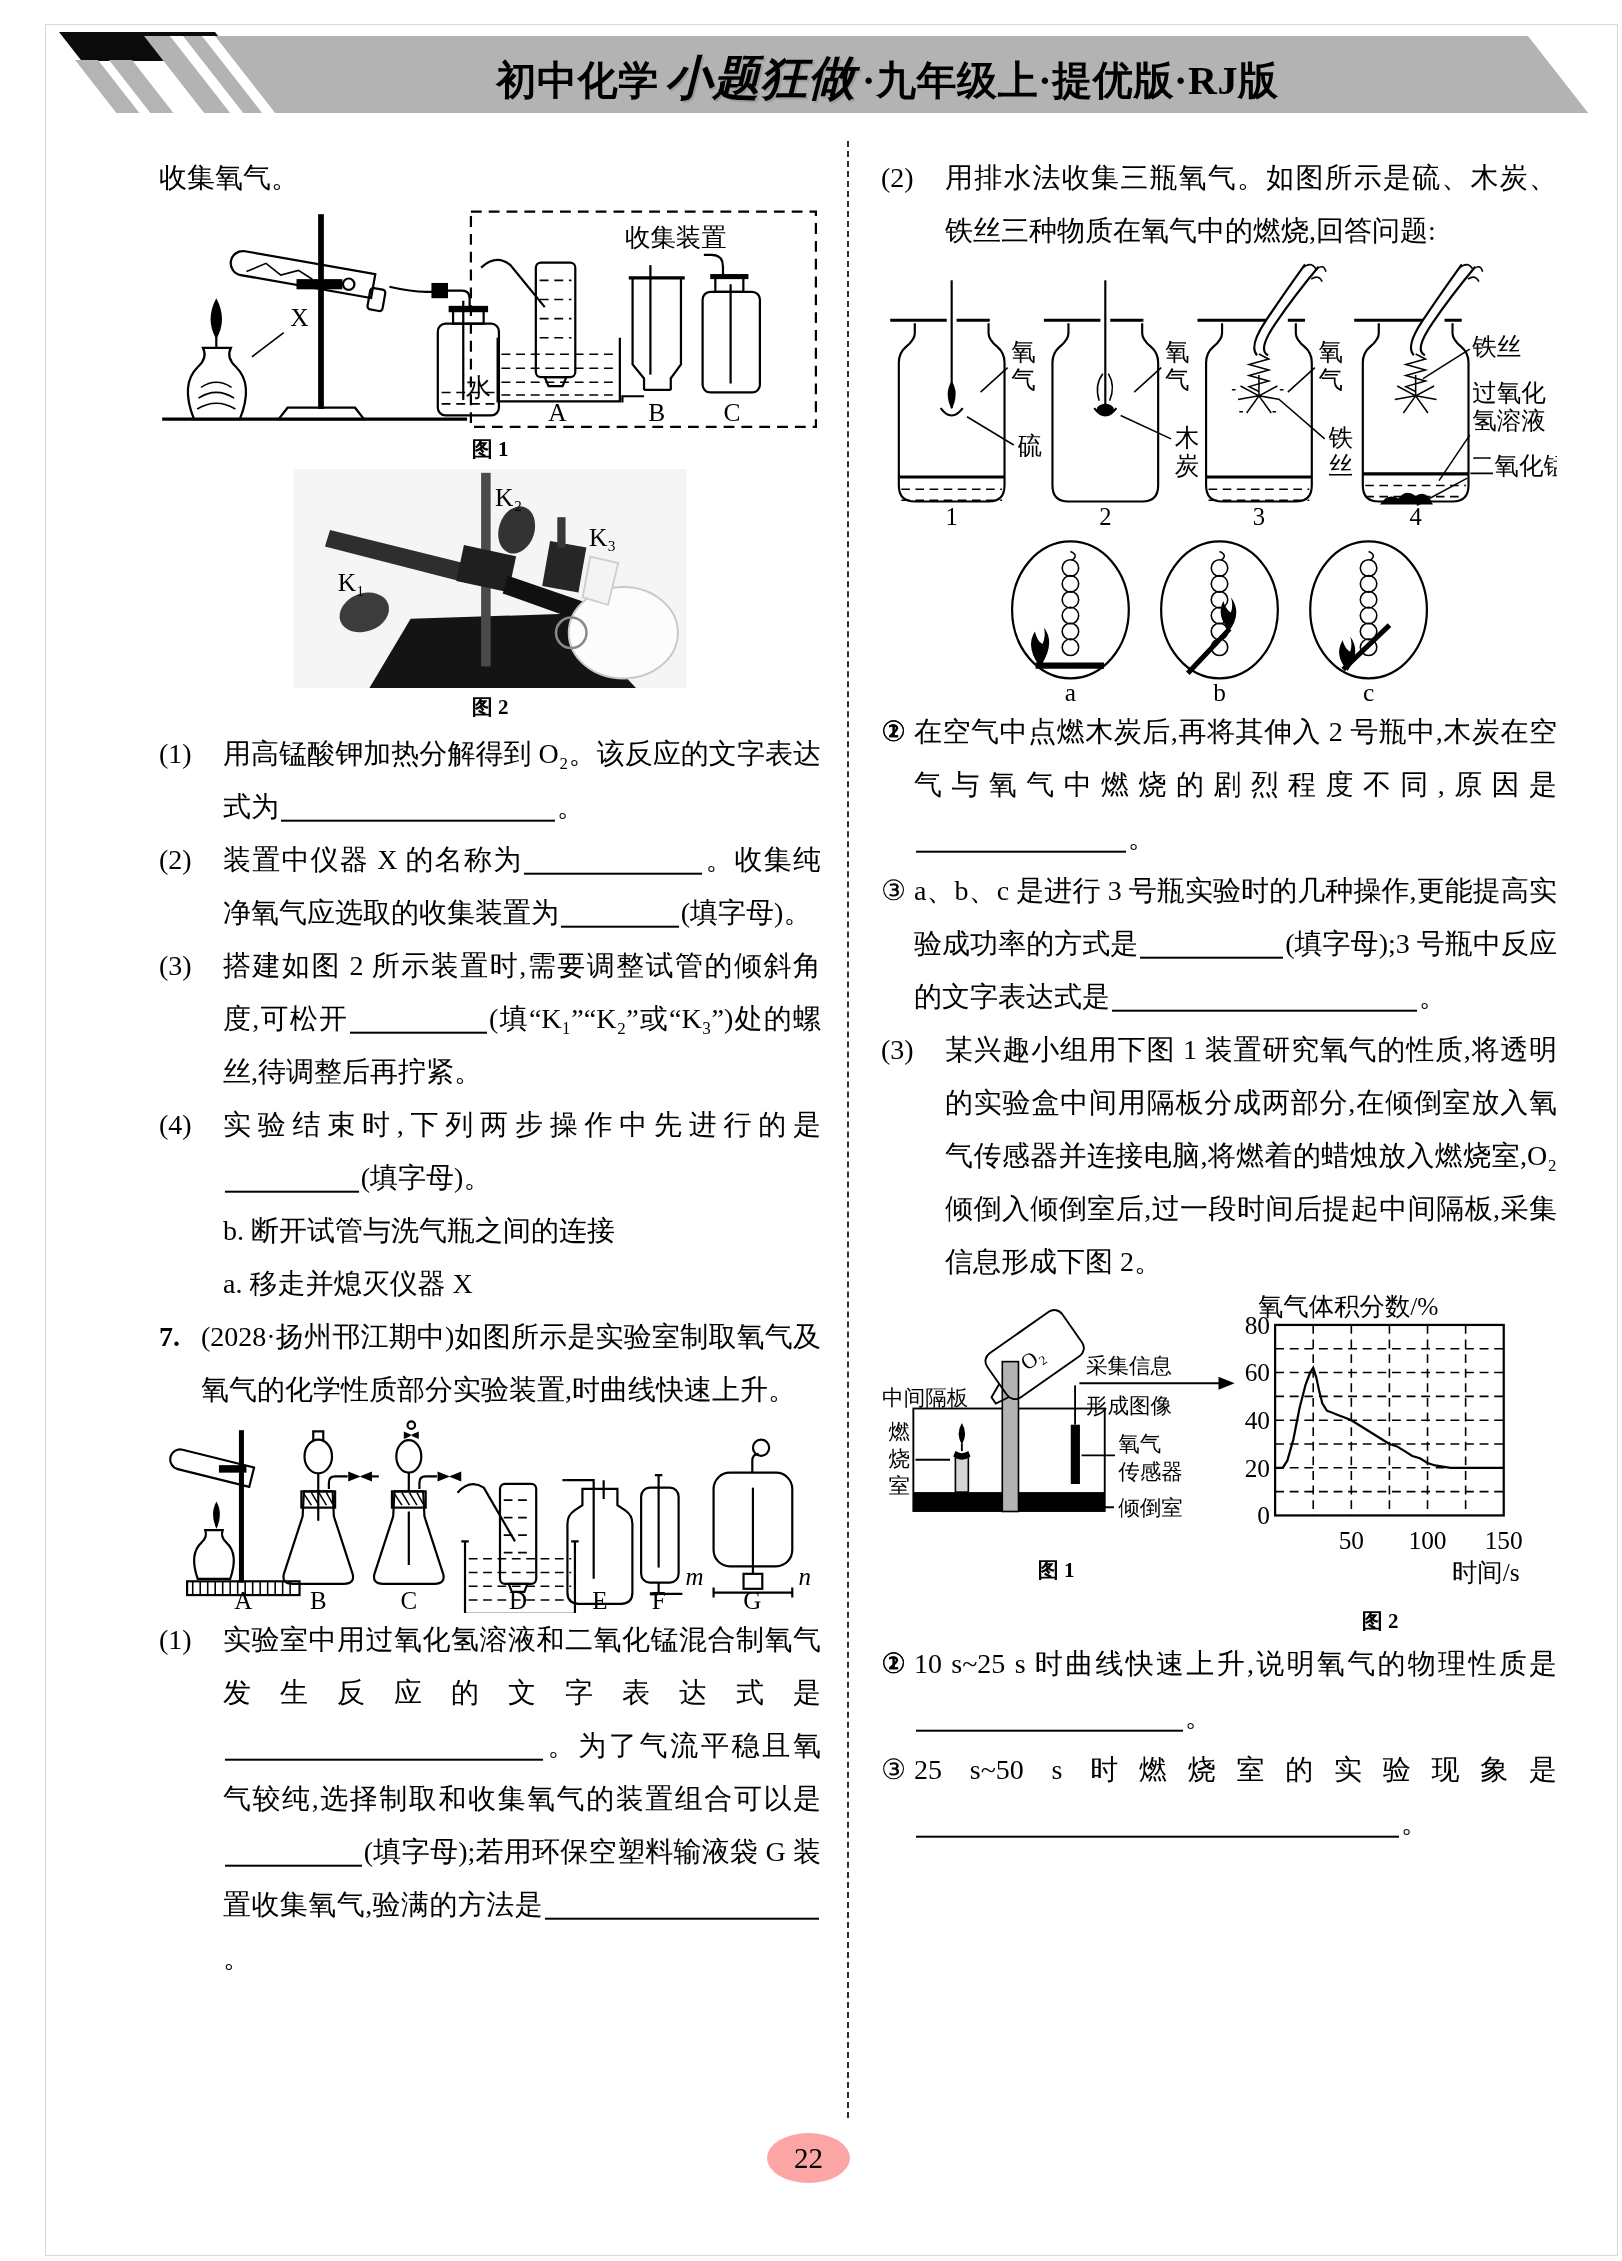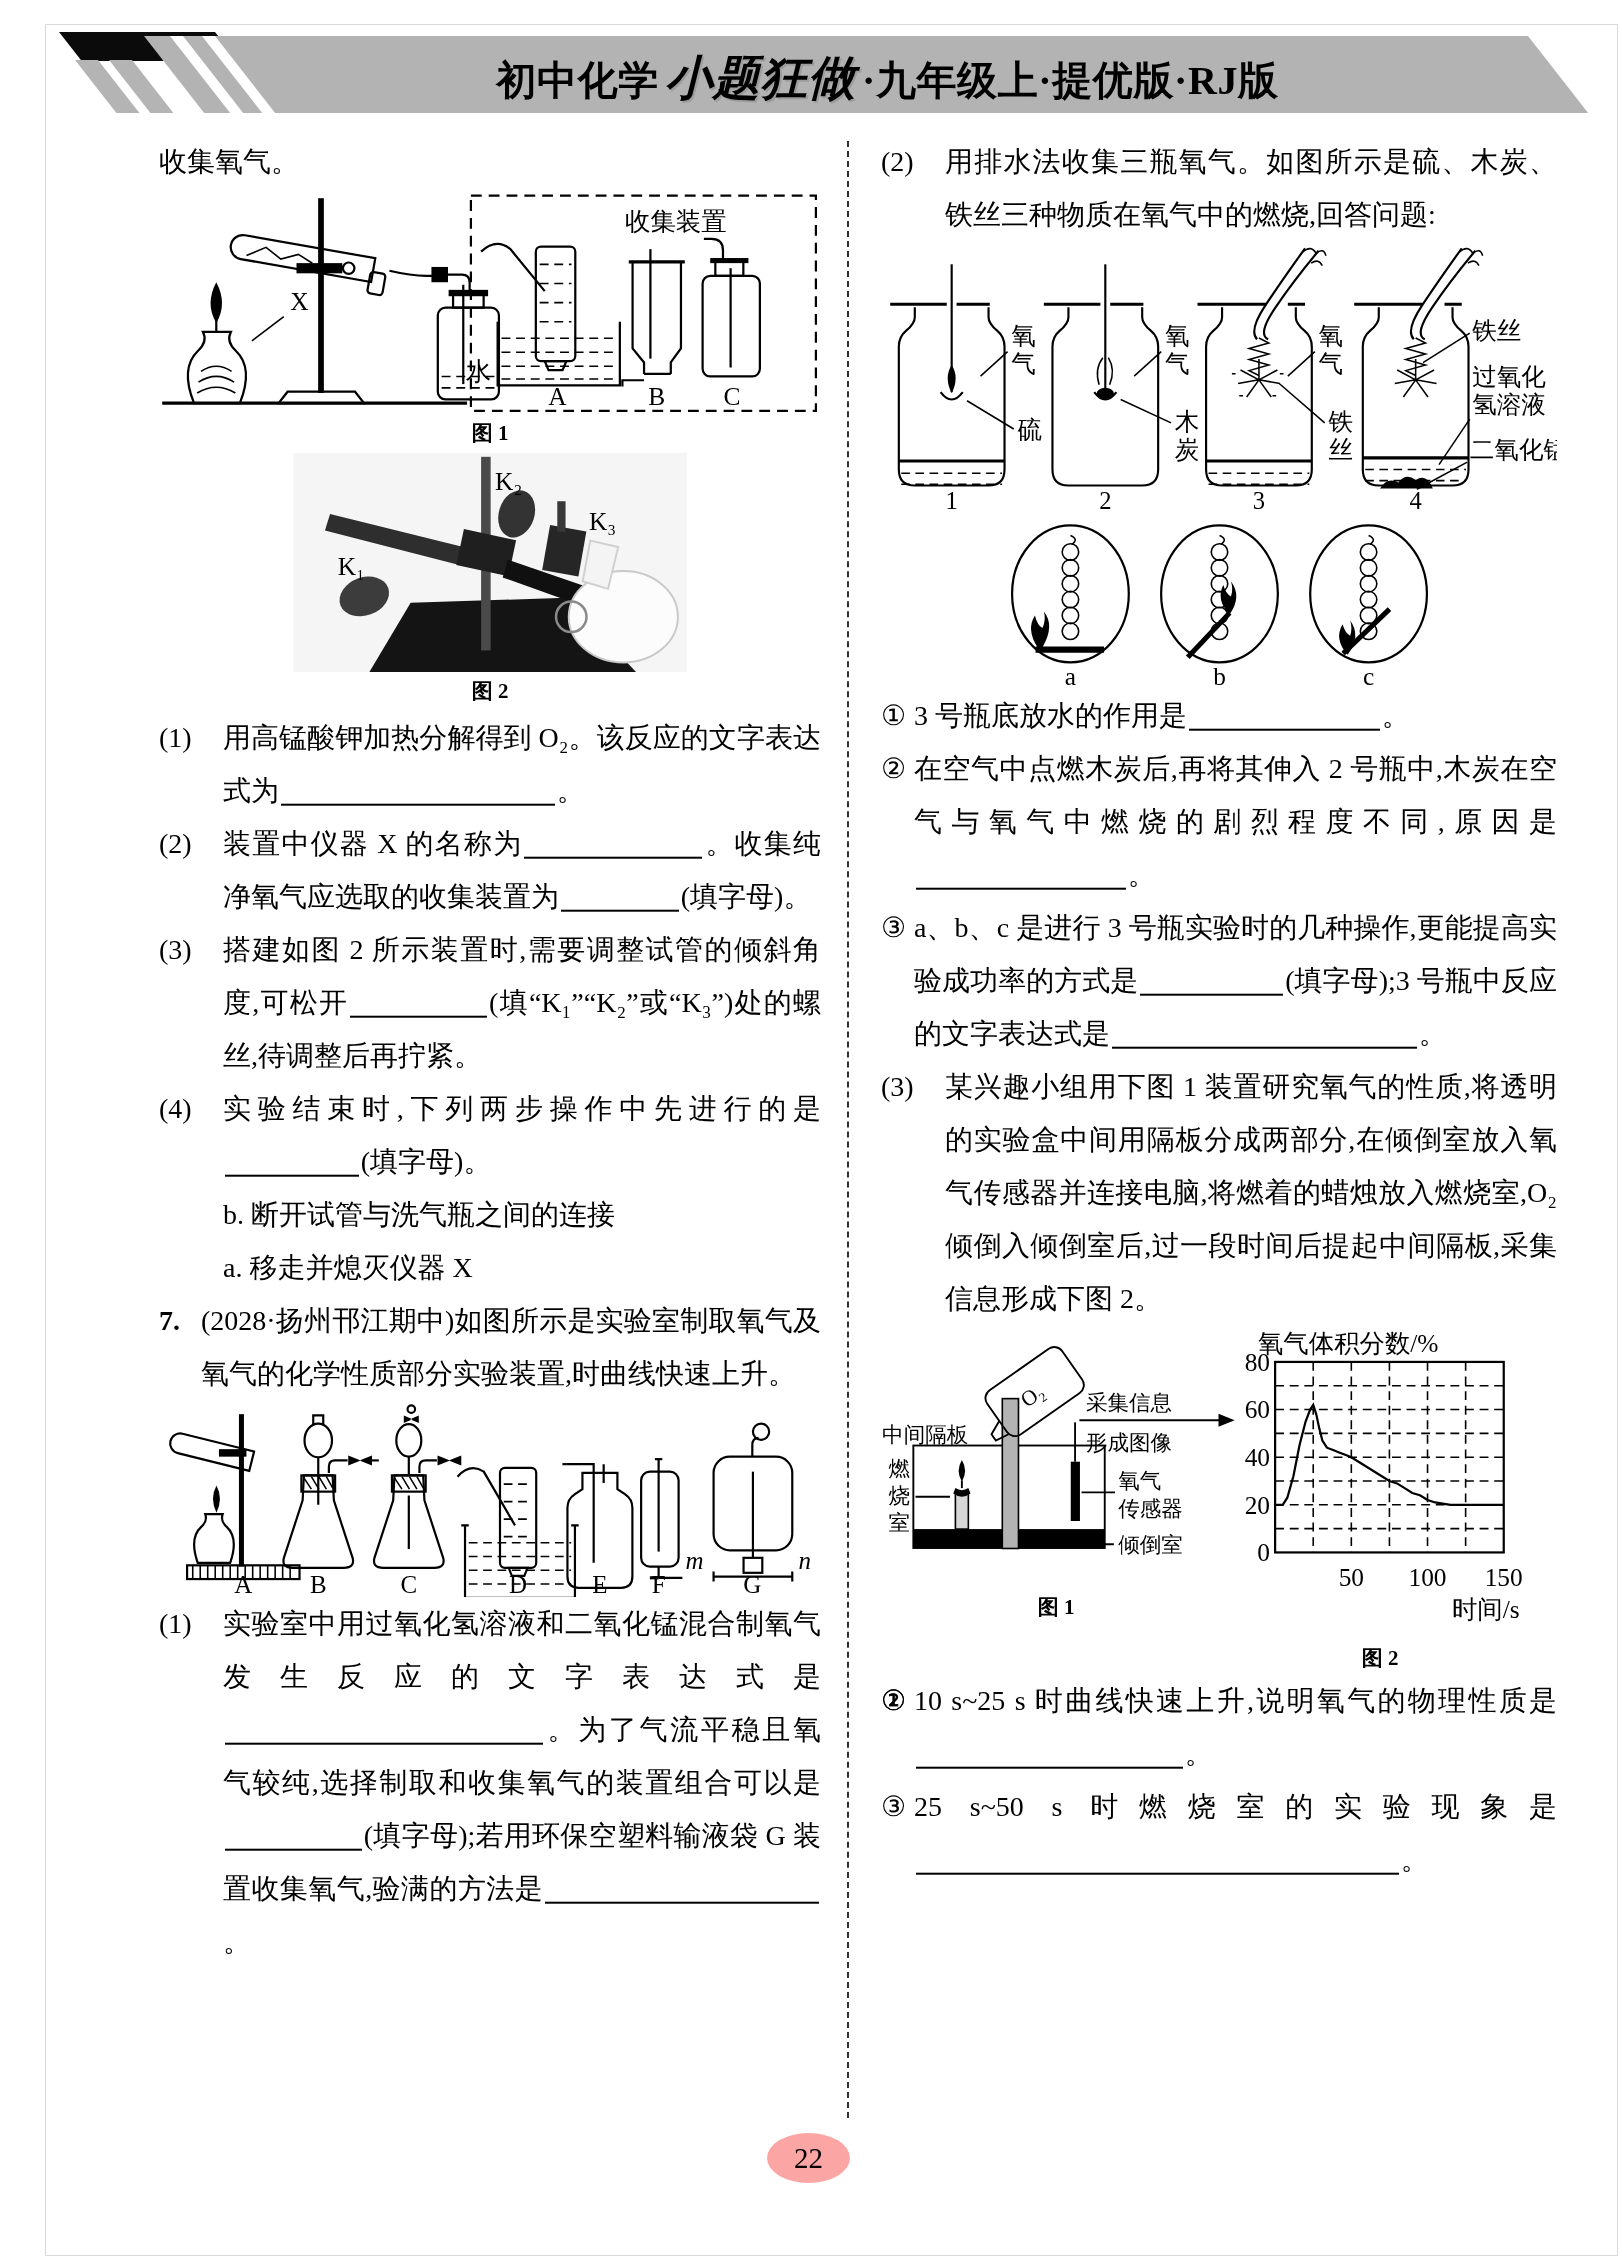--- a/index.html
+++ b/index.html
@@ -17,21 +17,21 @@
   .hdr-band{position:absolute;left:144px;top:36px;width:1384px;height:77px;background:#b3b3b3;
             transform:skewX(38deg);transform-origin:0 0;}
   .hdr-stripe{position:absolute;top:36px;height:77px;width:12.7px;background:#fff;
               transform:skewX(38deg);transform-origin:0 0;}
   .s1{left:170px;} .s2{left:202px;}
   .hdr-title{position:absolute;left:0;top:56px;width:1623px;text-align:center;padding-left:76px;
              font-size:40px;font-weight:bold;letter-spacing:0.6px;line-height:45px;white-space:nowrap;}
   .logo{font-style:italic;font-weight:900;font-size:47px;padding:0 6.4px;text-shadow:1.9px 1.9px 0 #9d9d9d;}
 
   
-  .col{position:absolute;top:135px;font-size:28px;line-height:53px;text-align:justify;}
+  .col{position:absolute;top:151px;font-size:28px;line-height:53px;text-align:justify;}
   .col-left{left:159px;width:662px;}
   .col-right{left:881px;width:676px;}
   .divider{position:absolute;left:847px;top:141px;height:1977px;border-left:2.2px dashed #2e2e2e;}
 
   .q{position:relative;padding-left:64px;}
   .q>.qnum{position:absolute;left:0;top:0;}
   .q.tight{padding-left:33px;}
   .q7{padding-left:42px;}
   .blank{display:inline-block;height:19px;border-bottom:2.2px solid #000;margin:0 1.9px;transform:translateY(5.7px);}
   .caption{text-align:center;font-weight:bold;font-size:21px;line-height:39px;}
@@ -423,21 +423,20 @@
         <g font-size="44" text-anchor="middle">
           <text x="115" y="262">a</text>
           <text x="350" y="262">b</text>
           <text x="585" y="262">c</text>
         </g>
       </svg>
     </figure>
 
     <div class="q tight">
       <span class="qnum">①</span>
-      <span><span>3 号瓶底放水的作用是</span><span class="blank" style="width: 191px;"></span><span>。</span></span>
     </div>
     <div class="q tight">
       <span class="qnum">②</span>
       <span><span>在空气中点燃木炭后,再将其伸入 2 号瓶中,木炭在空气与氧气中燃烧的剧烈程度不同,原因是</span><span class="blank" style="width: 210px;"></span><span>。</span></span>
     </div>
     <div class="q tight">
       <span class="qnum">③</span>
       <span><span>a、b、c 是进行 3 号瓶实验时的几种操作,更能提高实验成功率的方式是</span><span class="blank" style="width: 143px;"></span><span>(填字母);3 号瓶中反应的文字表达式是</span><span class="blank" style="width: 305px;"></span><span>。</span></span>
     </div>
 

